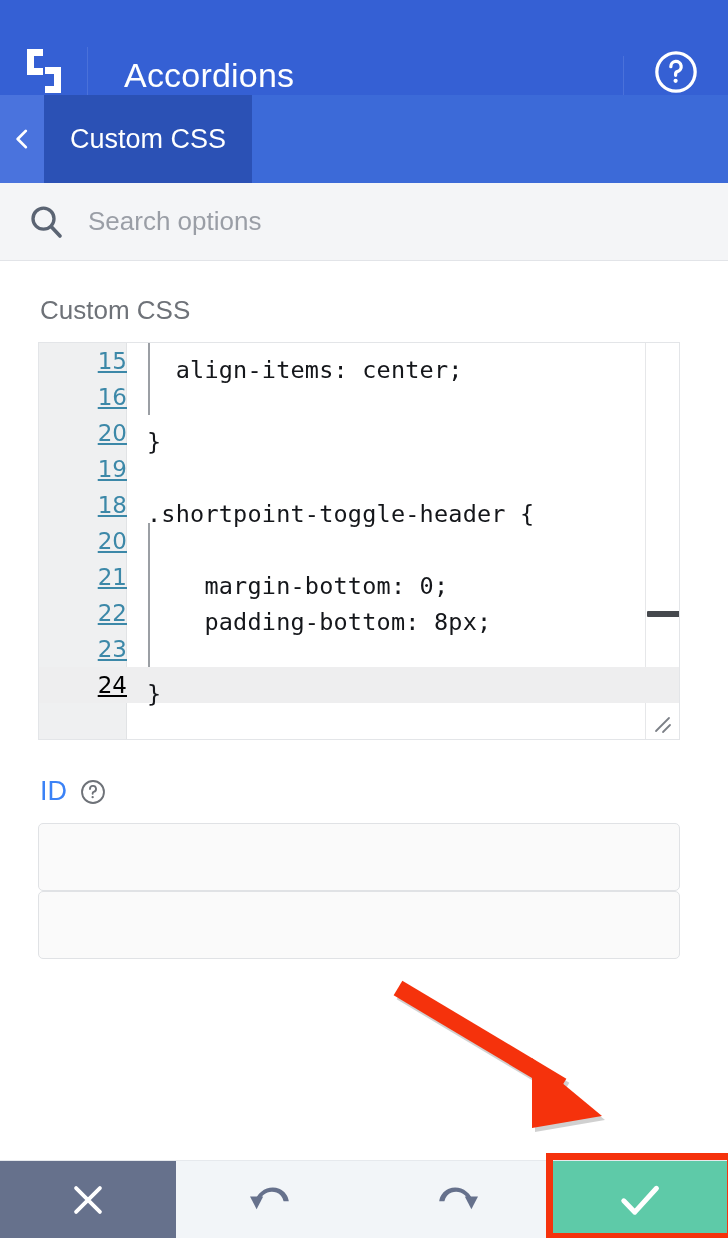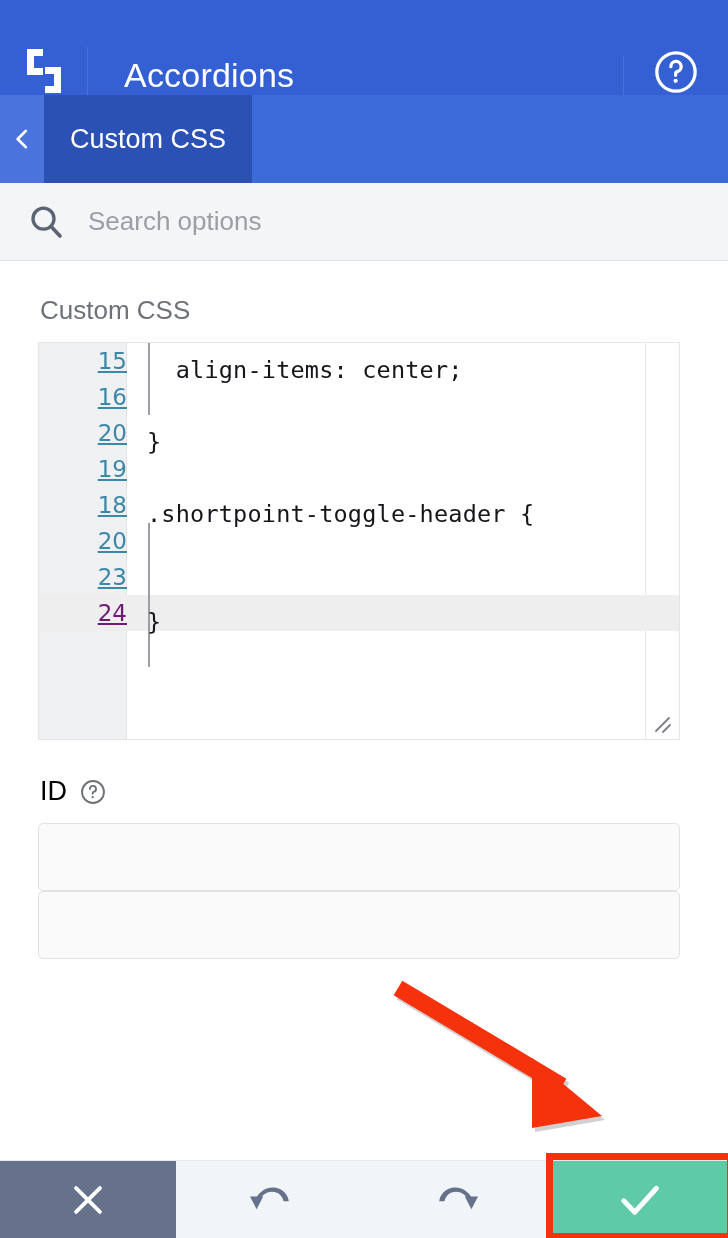--- a/index.html
+++ b/index.html
@@ -69,38 +69,38 @@
     background:#eff0f1; border-right:1px solid #e1e3e5;
   }
   .code-scroll { position:absolute; left:0; right:0; top:0; bottom:0; }
   .crow { position:relative; height:36px; display:flex; align-items:center; }
   .crow.active { background:#eeeeef; }
   .lnum {
     width: 88px; text-align:right; 
     color:#3c88a8; font-size:23px; font-family:"DejaVu Sans", sans-serif;
     flex: 0 0 88px; position: relative; z-index:2;text-decoration:underline;
   }
-  .crow.active .lnum { color:#701a75; }
+  .crow.active .lnum { color:#000000; }
   .ctext {
     flex:1; color:#14161a; font-size:23.5px; white-space:pre;
     padding-left: 20px; letter-spacing: .2px; position:relative; z-index:2;margin-top:17px;
   }
   .guide {
     position:absolute; width:2px; background:#9b9fa4; z-index:1;
   }
   .vsep { position:absolute; top:0; bottom:0; width:1px; background:#e6e7e9; }
   .sb-thumb {
     position:absolute; width: 36px; height:6px; background:#45484d; border-radius:1px;
   }
   .resize-grip { position:absolute; right:5px; bottom:3px; }
 
   
   .field-label {
     display:flex; align-items:center; gap:12px;
-    color:#000000; font-size:27px; margin-top: 36px; margin-bottom: 16px;
+    color:#3b82f6; font-size:27px; margin-top: 36px; margin-bottom: 16px;
     margin-left:2px;
   }
   .txt-input {
     width: 642px; height: 68px; background:#fafafa;
     border:1px solid #e0e2e5; border-radius:5px;
   }
 
   
   .bottombar {
     position:absolute; left:0; right:0; bottom:0; height:78px;
@@ -198,20 +198,28 @@
           <span class="lnum">19</span>
           <span class="ctext"></span>
         </div>
         <div class="crow">
           <span class="lnum">18</span>
           <span class="ctext">.shortpoint-toggle-header {</span>
         </div>
         <div class="crow">
           <span class="lnum">20</span>
           <span class="ctext"></span>
+        </div>
+        <div class="crow">
+          <span class="lnum">21</span>
+          <span class="ctext">    margin-bottom: 0;</span>
+        </div>
+        <div class="crow">
+          <span class="lnum">22</span>
+          <span class="ctext">    padding-bottom: 8px;</span>
         </div>
         <div class="crow">
           <span class="lnum">23</span>
         </div>
         <div class="crow active">
           <span class="lnum">24</span>
           <span class="ctext">}</span>
         </div>
       </div>
 

